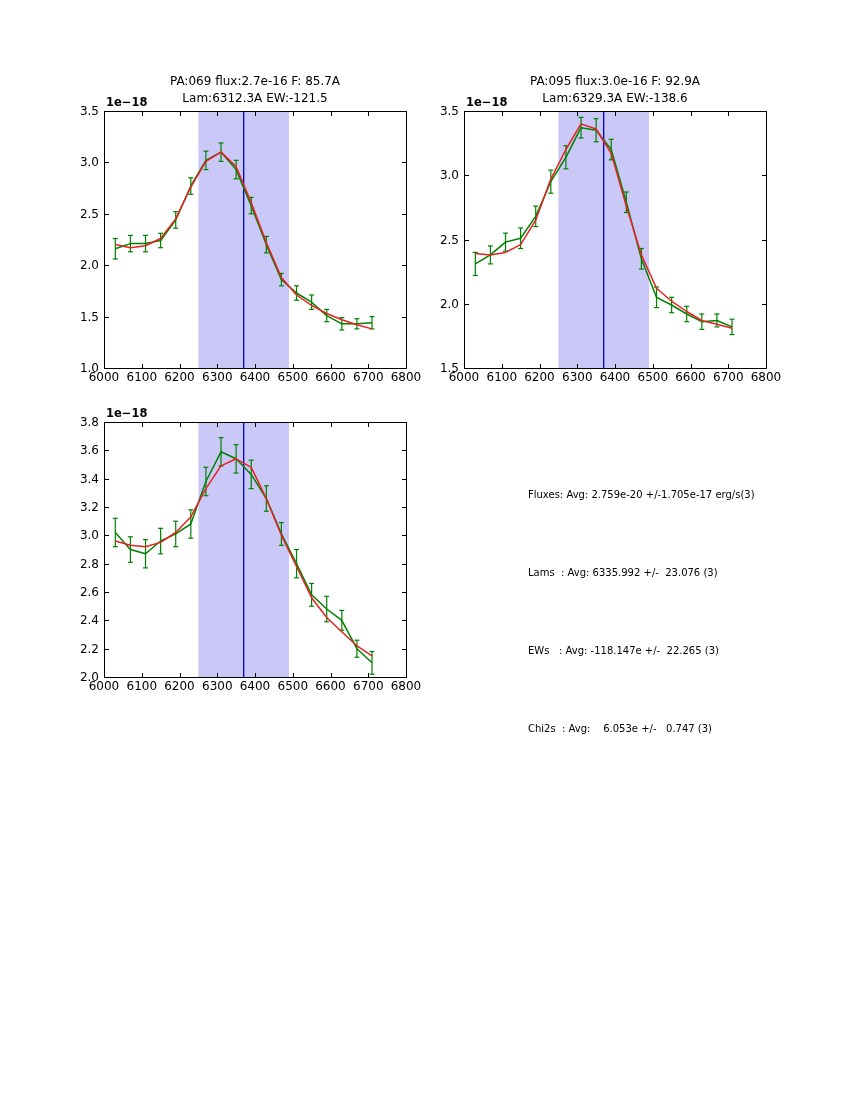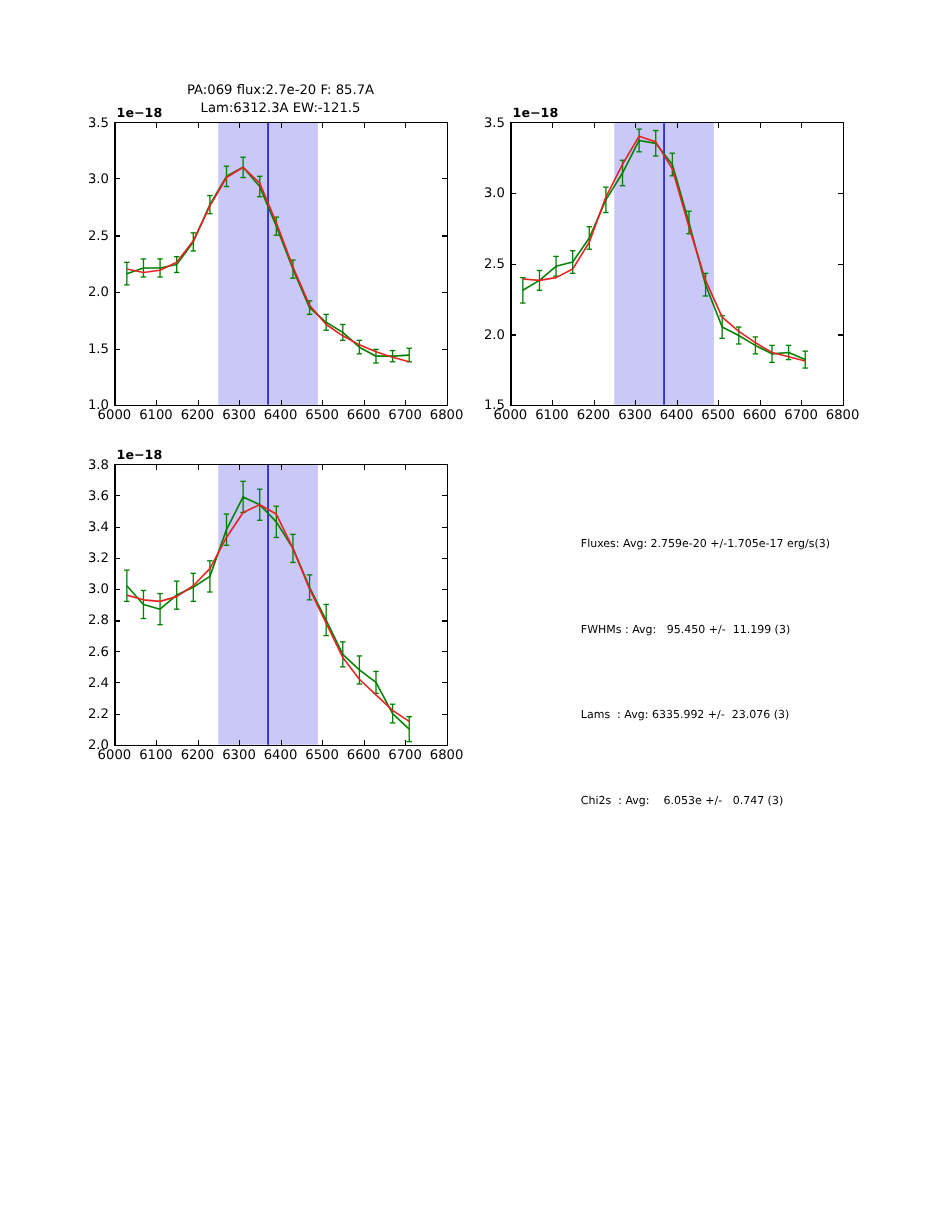--- a/index.html
+++ b/index.html
@@ -358,28 +358,32 @@
         <text x="99" y="567.7" text-anchor="end" class="tick-label">2.8</text>
         <text x="99" y="539.3" text-anchor="end" class="tick-label">3.0</text>
         <text x="99" y="511.0" text-anchor="end" class="tick-label">3.2</text>
         <text x="99" y="482.7" text-anchor="end" class="tick-label">3.4</text>
         <text x="99" y="454.3" text-anchor="end" class="tick-label">3.6</text>
         <text x="99" y="426.0" text-anchor="end" class="tick-label">3.8</text>
       </g>
     </svg>
 
   <div class="plot-title t1">
-    <div>PA:069 flux:2.7e-20 F: 85.7A</div>
+    <div>PA:069 flux:2.7e-16 F: 85.7A</div>
     <div>Lam:6312.3A EW:-121.5</div>
+  </div>
+  <div class="plot-title t2">
+    <div>PA:095 flux:3.0e-16 F: 92.9A</div>
+    <div>Lam:6329.3A EW:-138.6</div>
   </div>
 
   <div class="offset-label o1">1e−18</div>
   <div class="offset-label o2">1e−18</div>
   <div class="offset-label o3">1e−18</div>
 
   <div id="stats">
     <div>Fluxes: Avg: 2.759e-20 +/-1.705e-17 erg/s(3)</div>
-    <div>FWHMs : Avg:   95.450 +/-  11.199 (3)</div>
     <div>Lams  : Avg: 6335.992 +/-  23.076 (3)</div>
+    <div>EWs   : Avg: -118.147e +/-  22.265 (3)</div>
     <div>Chi2s  : Avg:    6.053e +/-   0.747 (3)</div>
   </div>
 
 </div>
 
 </body></html>

